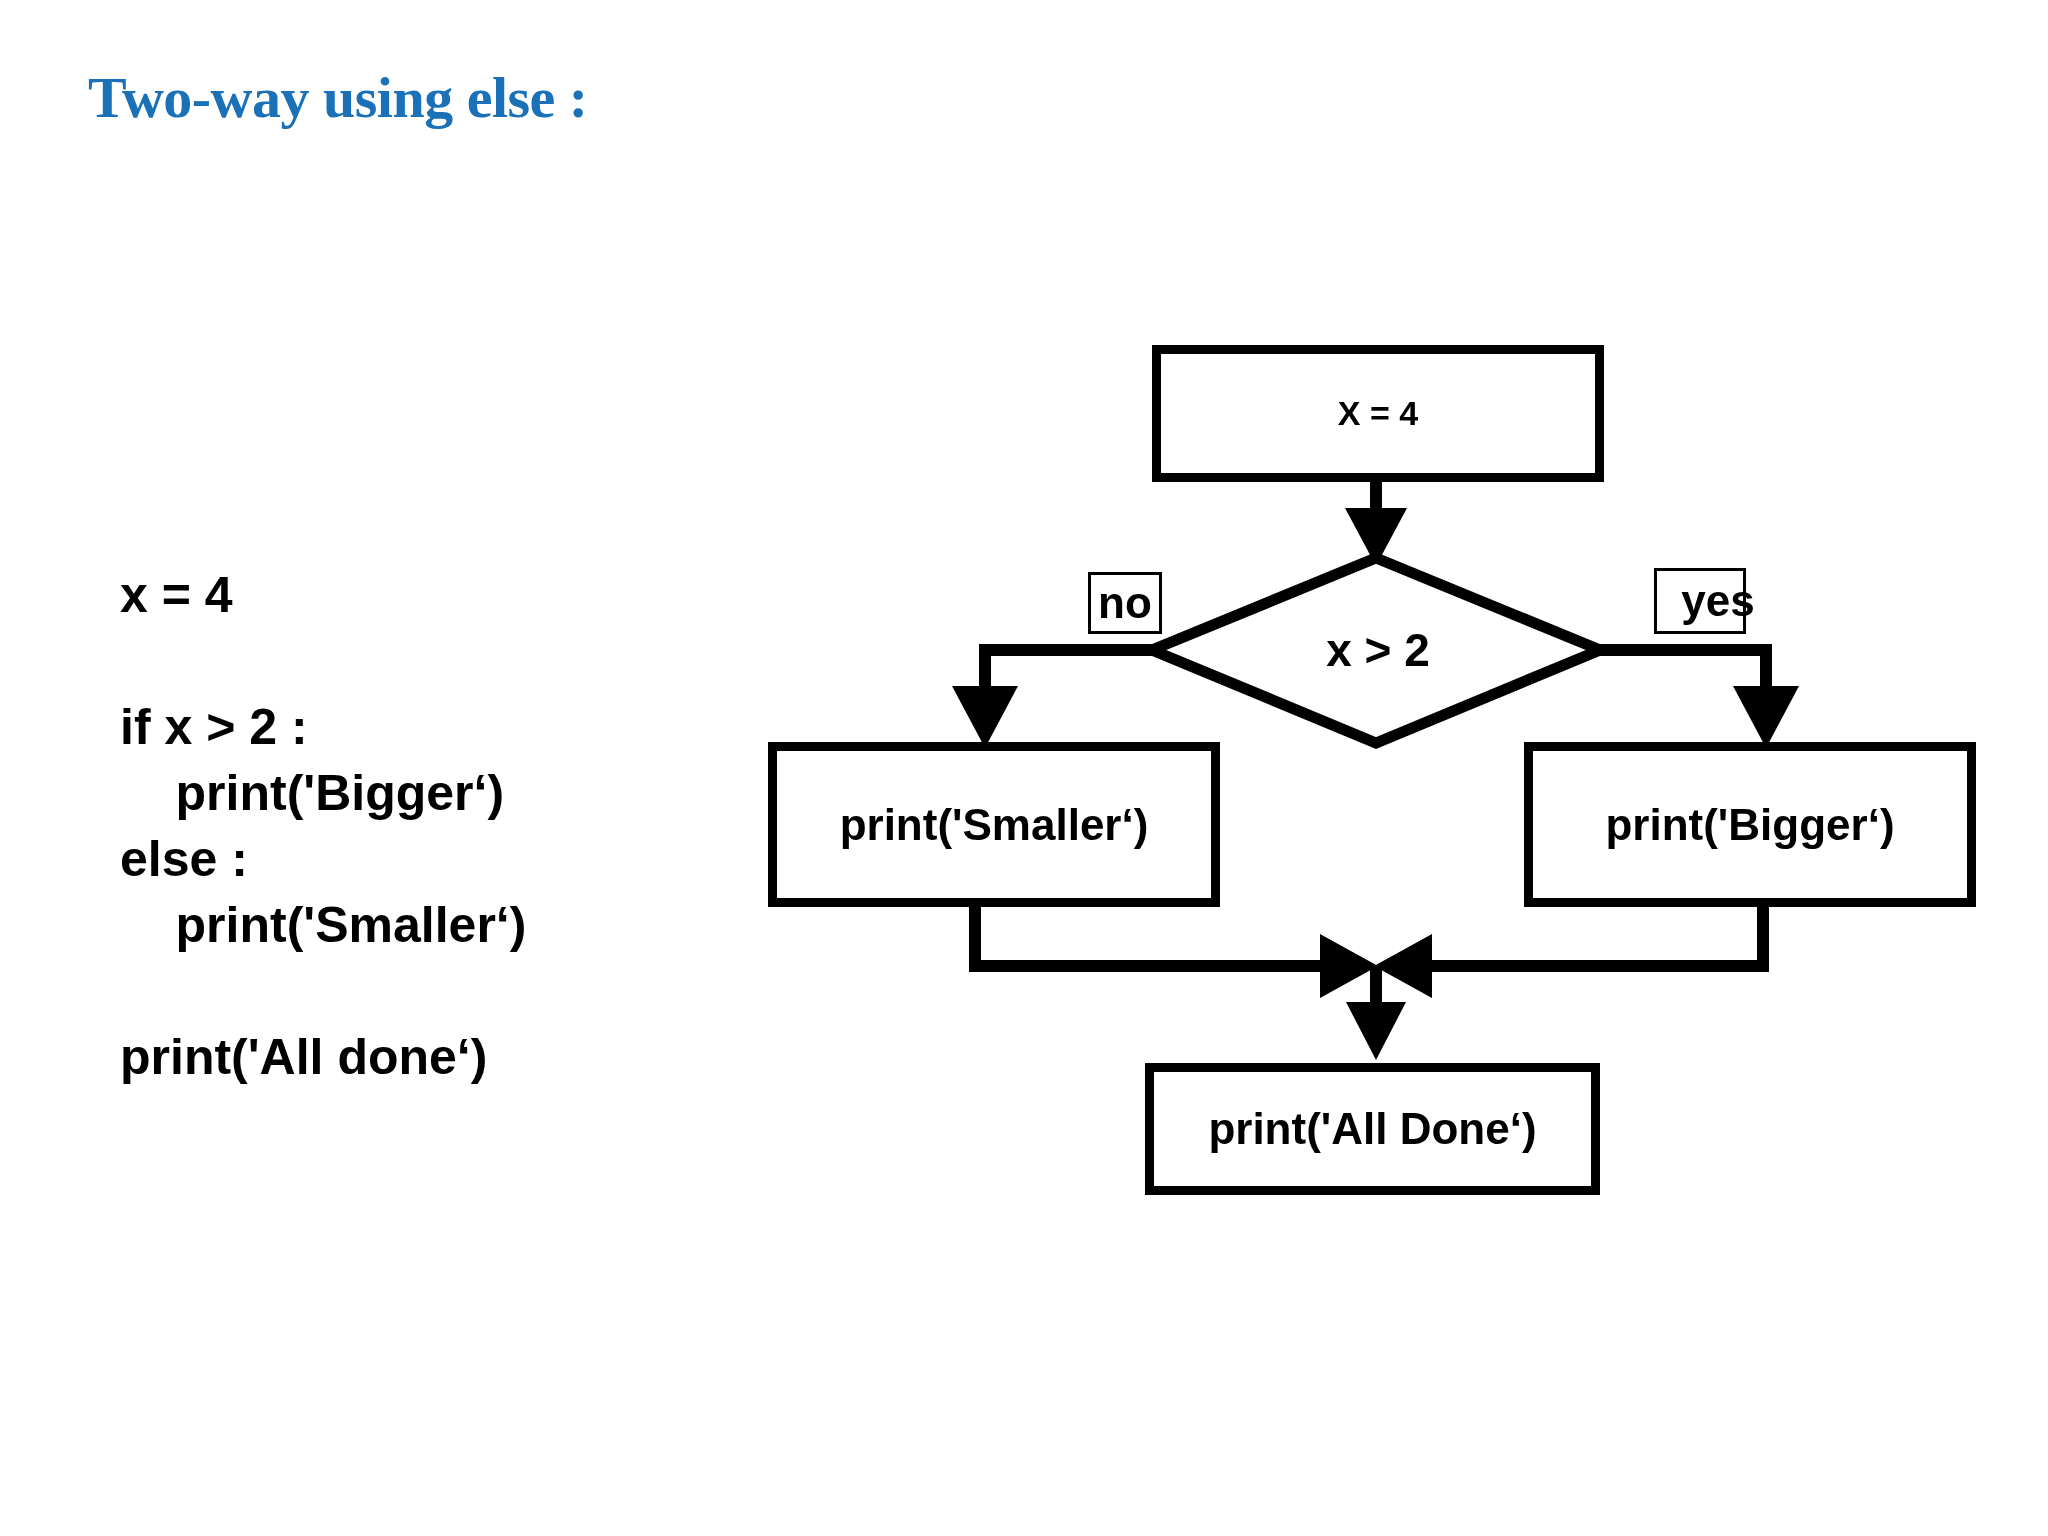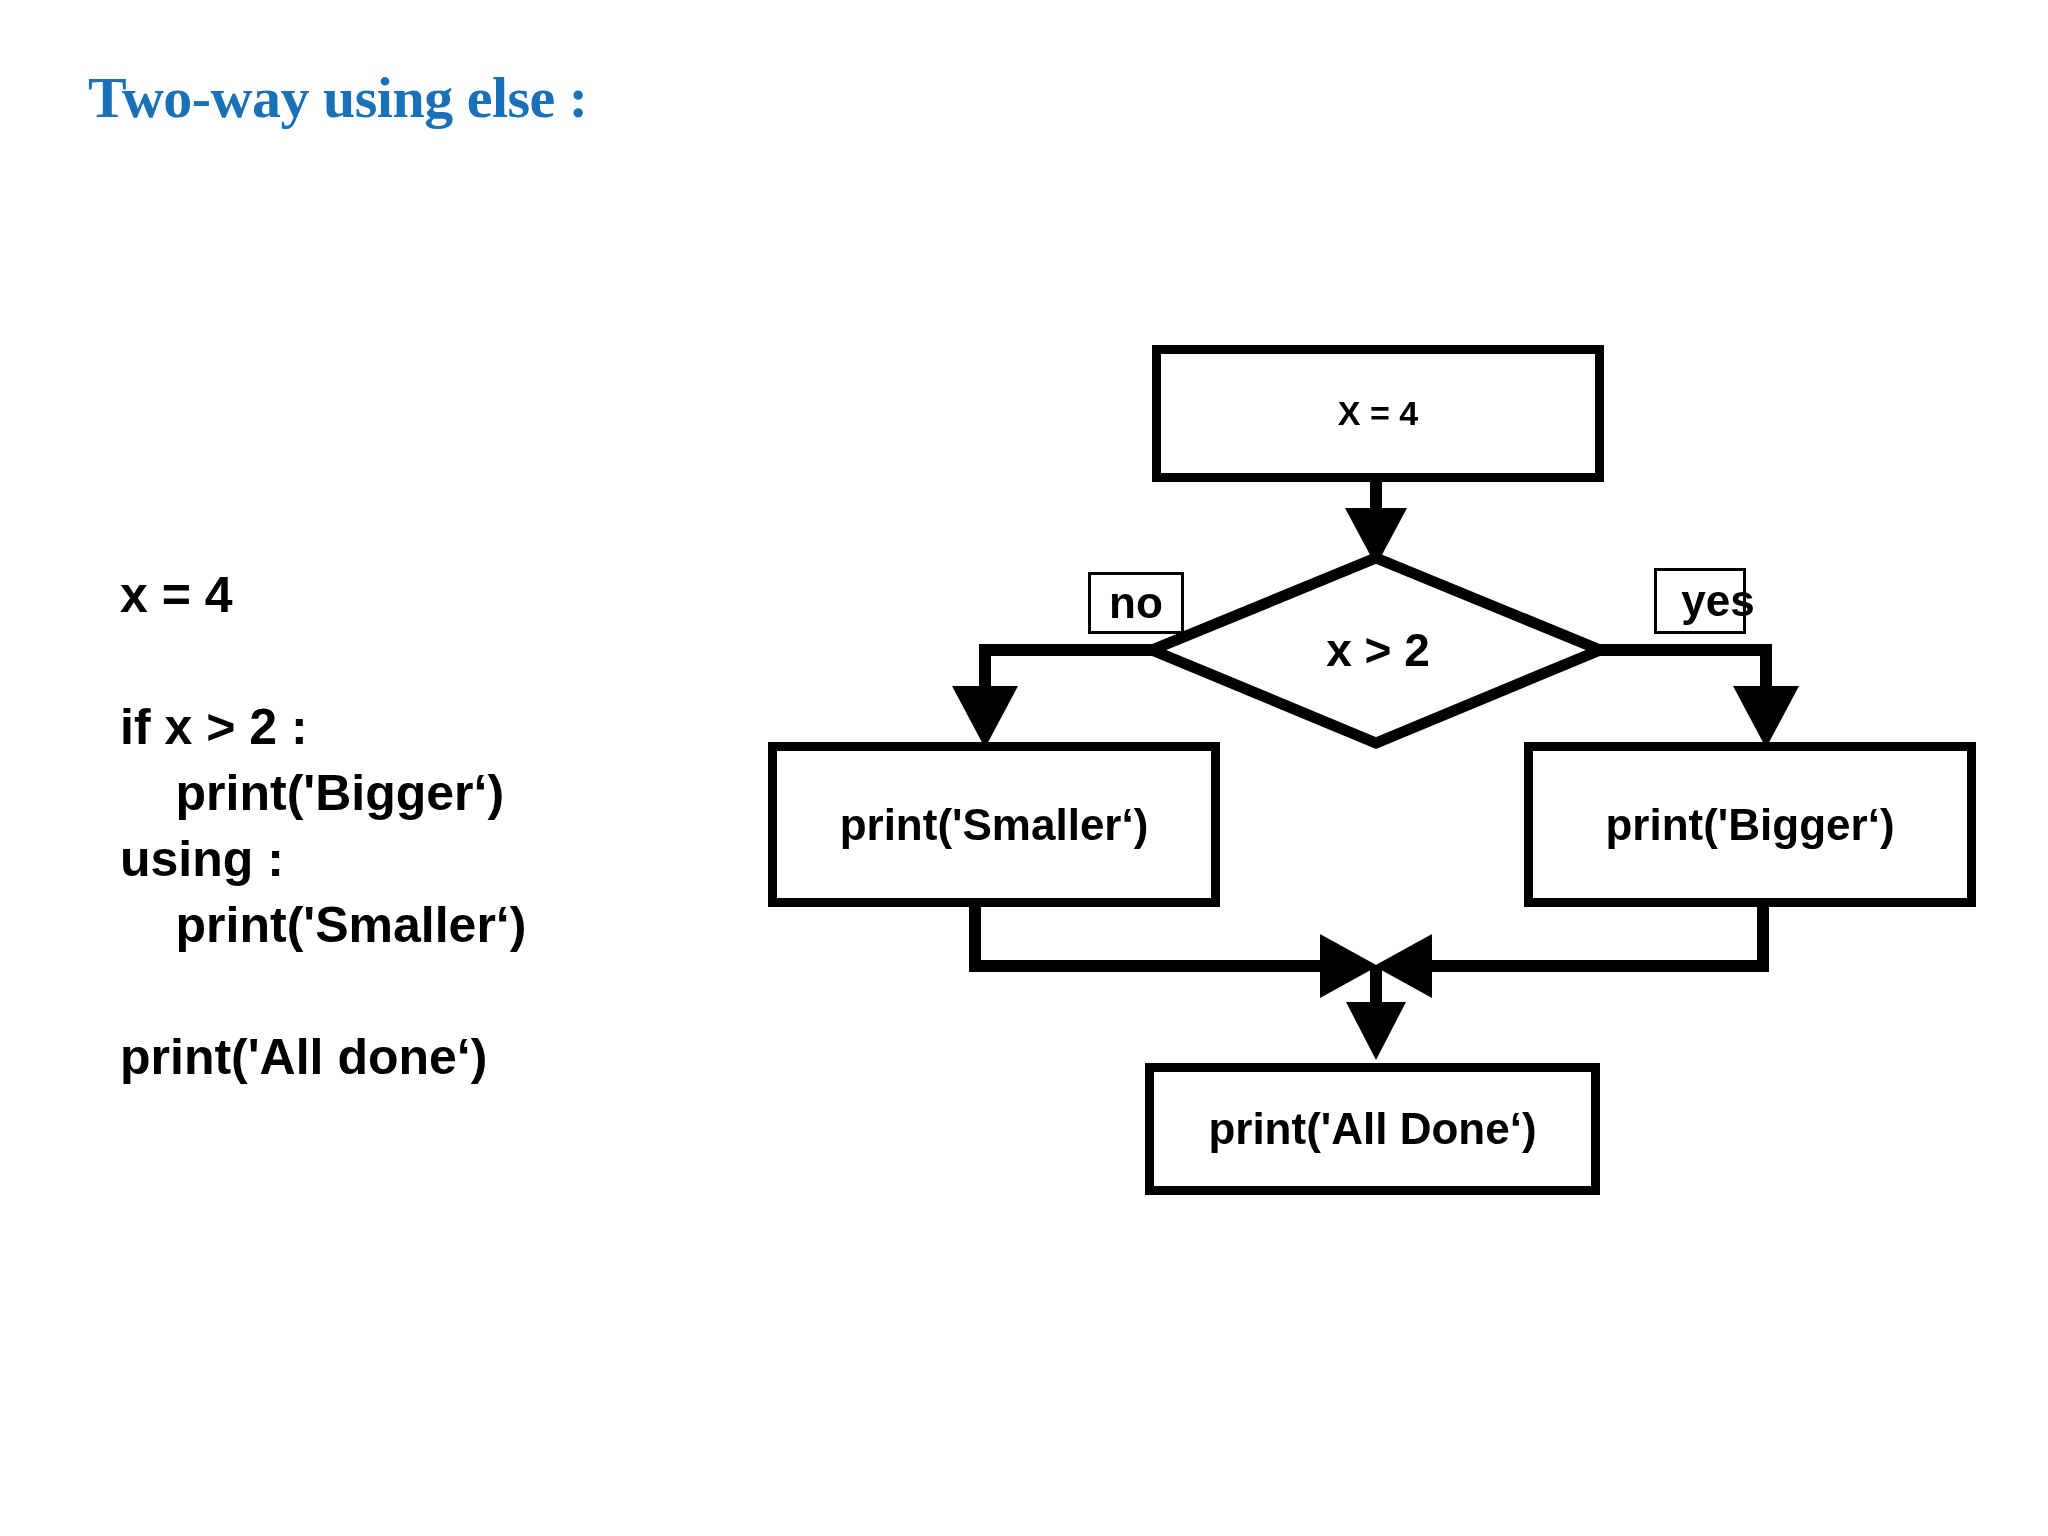--- a/index.html
+++ b/index.html
@@ -120,21 +120,21 @@
     display: flex;
     align-items: center;
     justify-content: center;
     font-family: "Liberation Sans", sans-serif;
     font-weight: bold;
     font-size: 44px;
     line-height: 1;
     color: #000000;
     white-space: pre;
   }
-  #label-no  { left: 1088px; top: 572px; width: 96px;  height: 62px; }
+  #label-no  { left: 1088px; top: 572px; width: 74px;  height: 62px; }
   #label-yes { left: 1654px; top: 568px; width: 92px;  height: 66px; padding-left: 36px; }
 
   svg.wires {
     position: absolute;
     left: 0; top: 0;
     width: 2048px; height: 1536px;
     pointer-events: none;
   }
   svg.wires .ln { stroke: #000000; stroke-width: 12; fill: none; }
   svg.wires .dia { stroke: #000000; stroke-width: 11; fill: #ffffff; }
@@ -145,21 +145,21 @@
 
 <div id="slide">
 
   <div id="slide-title">Two-way using else :</div>
 
   <div id="code-block">
     <span class="code-line">x = 4</span>
     <span class="code-line blank"></span>
     <span class="code-line">if x &gt; 2 :</span>
     <span class="code-line">    print('Bigger‘)</span>
-    <span class="code-line">using :</span>
+    <span class="code-line">else :</span>
     <span class="code-line">    print('Smaller‘)</span>
     <span class="code-line blank"></span>
     <span class="code-line">print('All done‘)</span>
   </div>
 
   <div id="flowchart">
 
     <svg class="wires" viewBox="0 0 2048 1536">
 
       <g>

